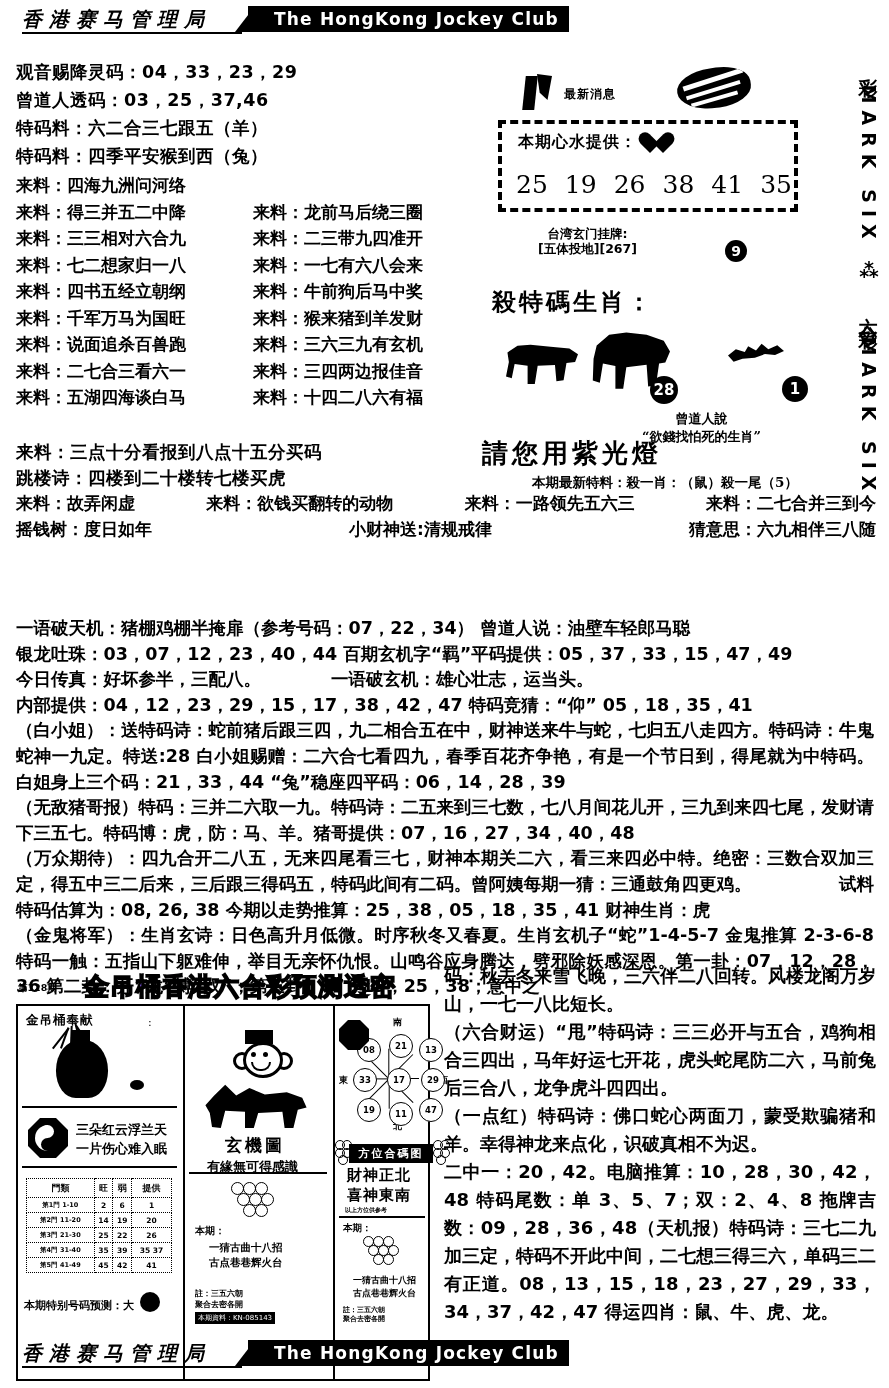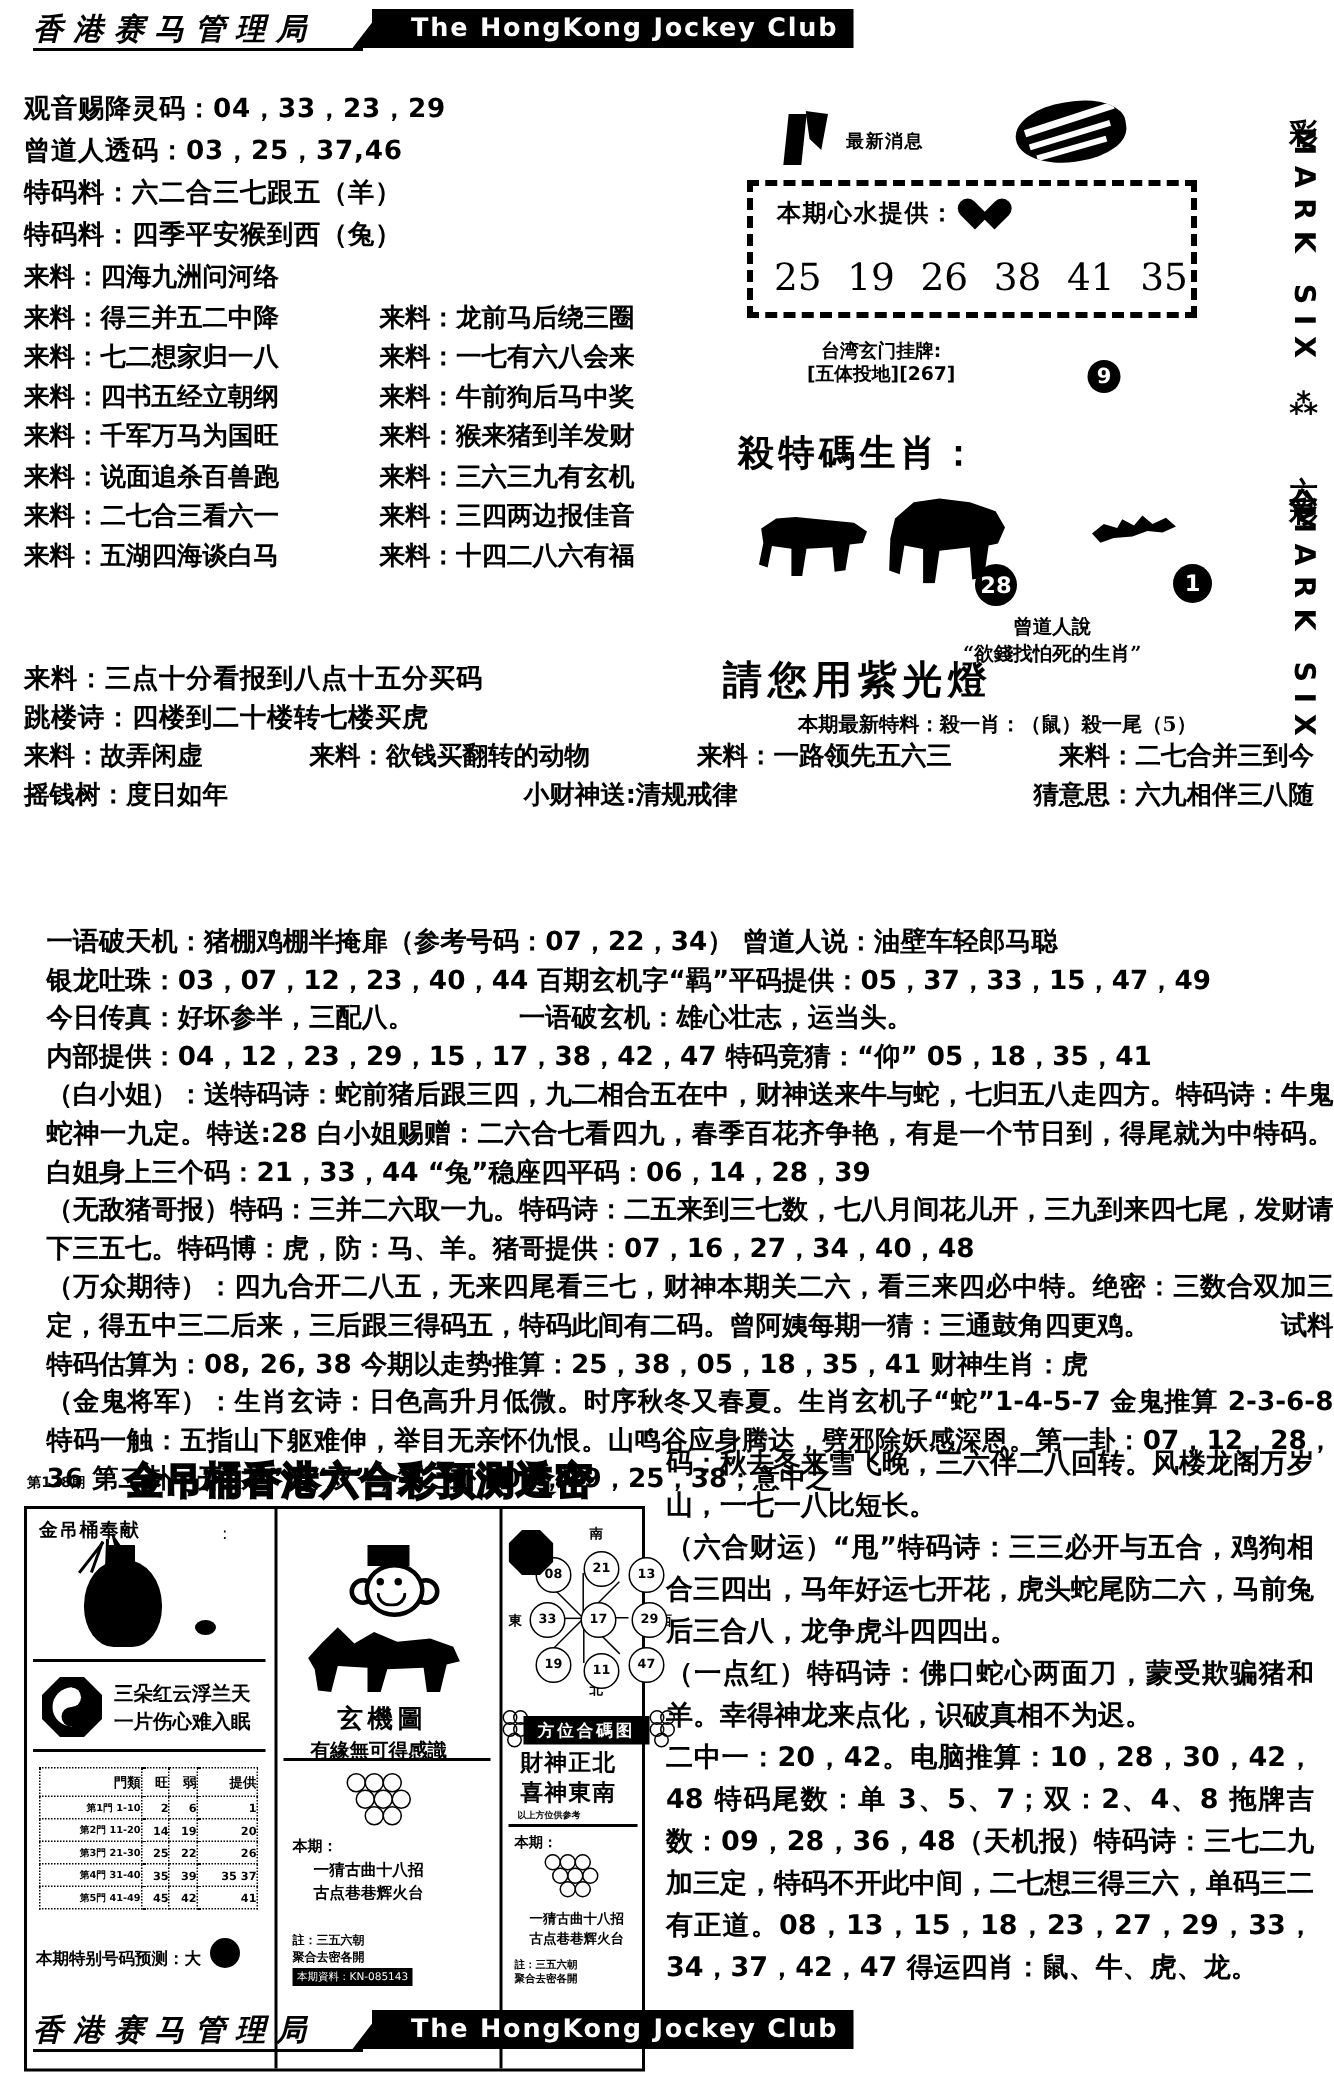--- a/index.html
+++ b/index.html
@@ -122,21 +122,20 @@
     writing-mode:vertical-rl;text-orientation:mixed;
     font-size:19px;font-weight:bold;letter-spacing:7px;
     white-space:nowrap;overflow:hidden;
   }
   .mixrow{position:absolute;display:flex;font-size:17px;font-weight:bold;white-space:nowrap;}
 
   .body-col{
     position:absolute;left:16px;top:616px;width:858px;
     font-size:17.5px;font-weight:bold;line-height:25.6px;
     text-align:justify;
-    margin-left:15px;
   }
   .body-col p{margin:0;}
 
   .tail-col{
     position:absolute;left:444px;top:962px;width:432px;
     font-size:18px;font-weight:bold;line-height:28px;text-align:justify;
   }
   .tail-col p{margin:0;}
 
   
@@ -165,21 +164,21 @@
   .bagua{position:absolute;left:10px;top:112px;width:40px;height:40px;background:#000;
          clip-path:polygon(30% 0,70% 0,100% 30%,100% 70%,70% 100%,30% 100%,0 70%,0 30%);}
   .bagua .yy{position:absolute;left:7px;top:7px;width:26px;height:26px;border-radius:50%;
              background:linear-gradient(90deg,#fff 50%,#000 50%);}
   .bagua .yy:before{content:"";position:absolute;left:6px;top:0;width:13px;height:13px;border-radius:50%;background:#fff;}
   .bagua .yy:after{content:"";position:absolute;left:6px;top:13px;width:13px;height:13px;border-radius:50%;background:#000;}
   .poem{position:absolute;left:58px;top:114px;font-size:13px;line-height:19px;font-weight:bold;
         font-family:"DejaVu Serif","Liberation Serif",serif;white-space:nowrap;}
   .c1-div2{position:absolute;left:4px;top:160px;width:155px;height:2px;background:#000;}
   .mtable{position:absolute;left:8px;top:172px;width:146px;border-collapse:collapse;
-          font-size:7.5px;font-weight:bold;text-align:right;}
+          font-size:7.5px;font-weight:bold;text-align:center;}
   .mtable td,.mtable th{border:1px dotted #000;padding:2.5px 0;}
   .mtable th{font-size:9px;}
   .mtable td:first-child{font-size:6.5px;}
   .c1-foot{position:absolute;left:6px;top:292px;font-size:11px;font-weight:bold;white-space:nowrap;}
   .c1-seal{position:absolute;left:122px;top:286px;width:20px;height:20px;background:#000;border-radius:50%;}
 
   .monkey{position:absolute;left:44px;top:24px;width:62px;height:62px;}
   .mk-head{position:absolute;left:14px;top:12px;width:34px;height:30px;border:3px solid #000;border-radius:50%;background:#fff;}
   .mk-hat{position:absolute;left:16px;top:0px;width:28px;height:14px;background:#000;}
   .mk-ear-l{position:absolute;left:4px;top:22px;width:12px;height:12px;border:3px solid #000;border-radius:50%;background:#fff;}
@@ -242,20 +241,24 @@
   <div class="lead" style="top:116px">特码料：六二合三七跟五（羊）</div>
   <div class="lead" style="top:144px">特码料：四季平安猴到西（兔）</div>
 
   <div class="lailiao" style="top:172px">
     <div class="lrow">
         <span class="c2">来料：四海九洲问河络</span>
       </div>
     <div class="lrow">
         <span class="c1">来料：得三并五二中降</span>
         <span class="c2">来料：龙前马后绕三圈</span>
+      </div>
+    <div class="lrow">
+        <span class="c1">来料：三三相对六合九</span>
+        <span class="c2">来料：二三带九四准开</span>
       </div>
     <div class="lrow">
         <span class="c1">来料：七二想家归一八</span>
         <span class="c2">来料：一七有六八会来</span>
       </div>
     <div class="lrow">
         <span class="c1">来料：四书五经立朝纲</span>
         <span class="c2">来料：牛前狗后马中奖</span>
       </div>
     <div class="lrow">

